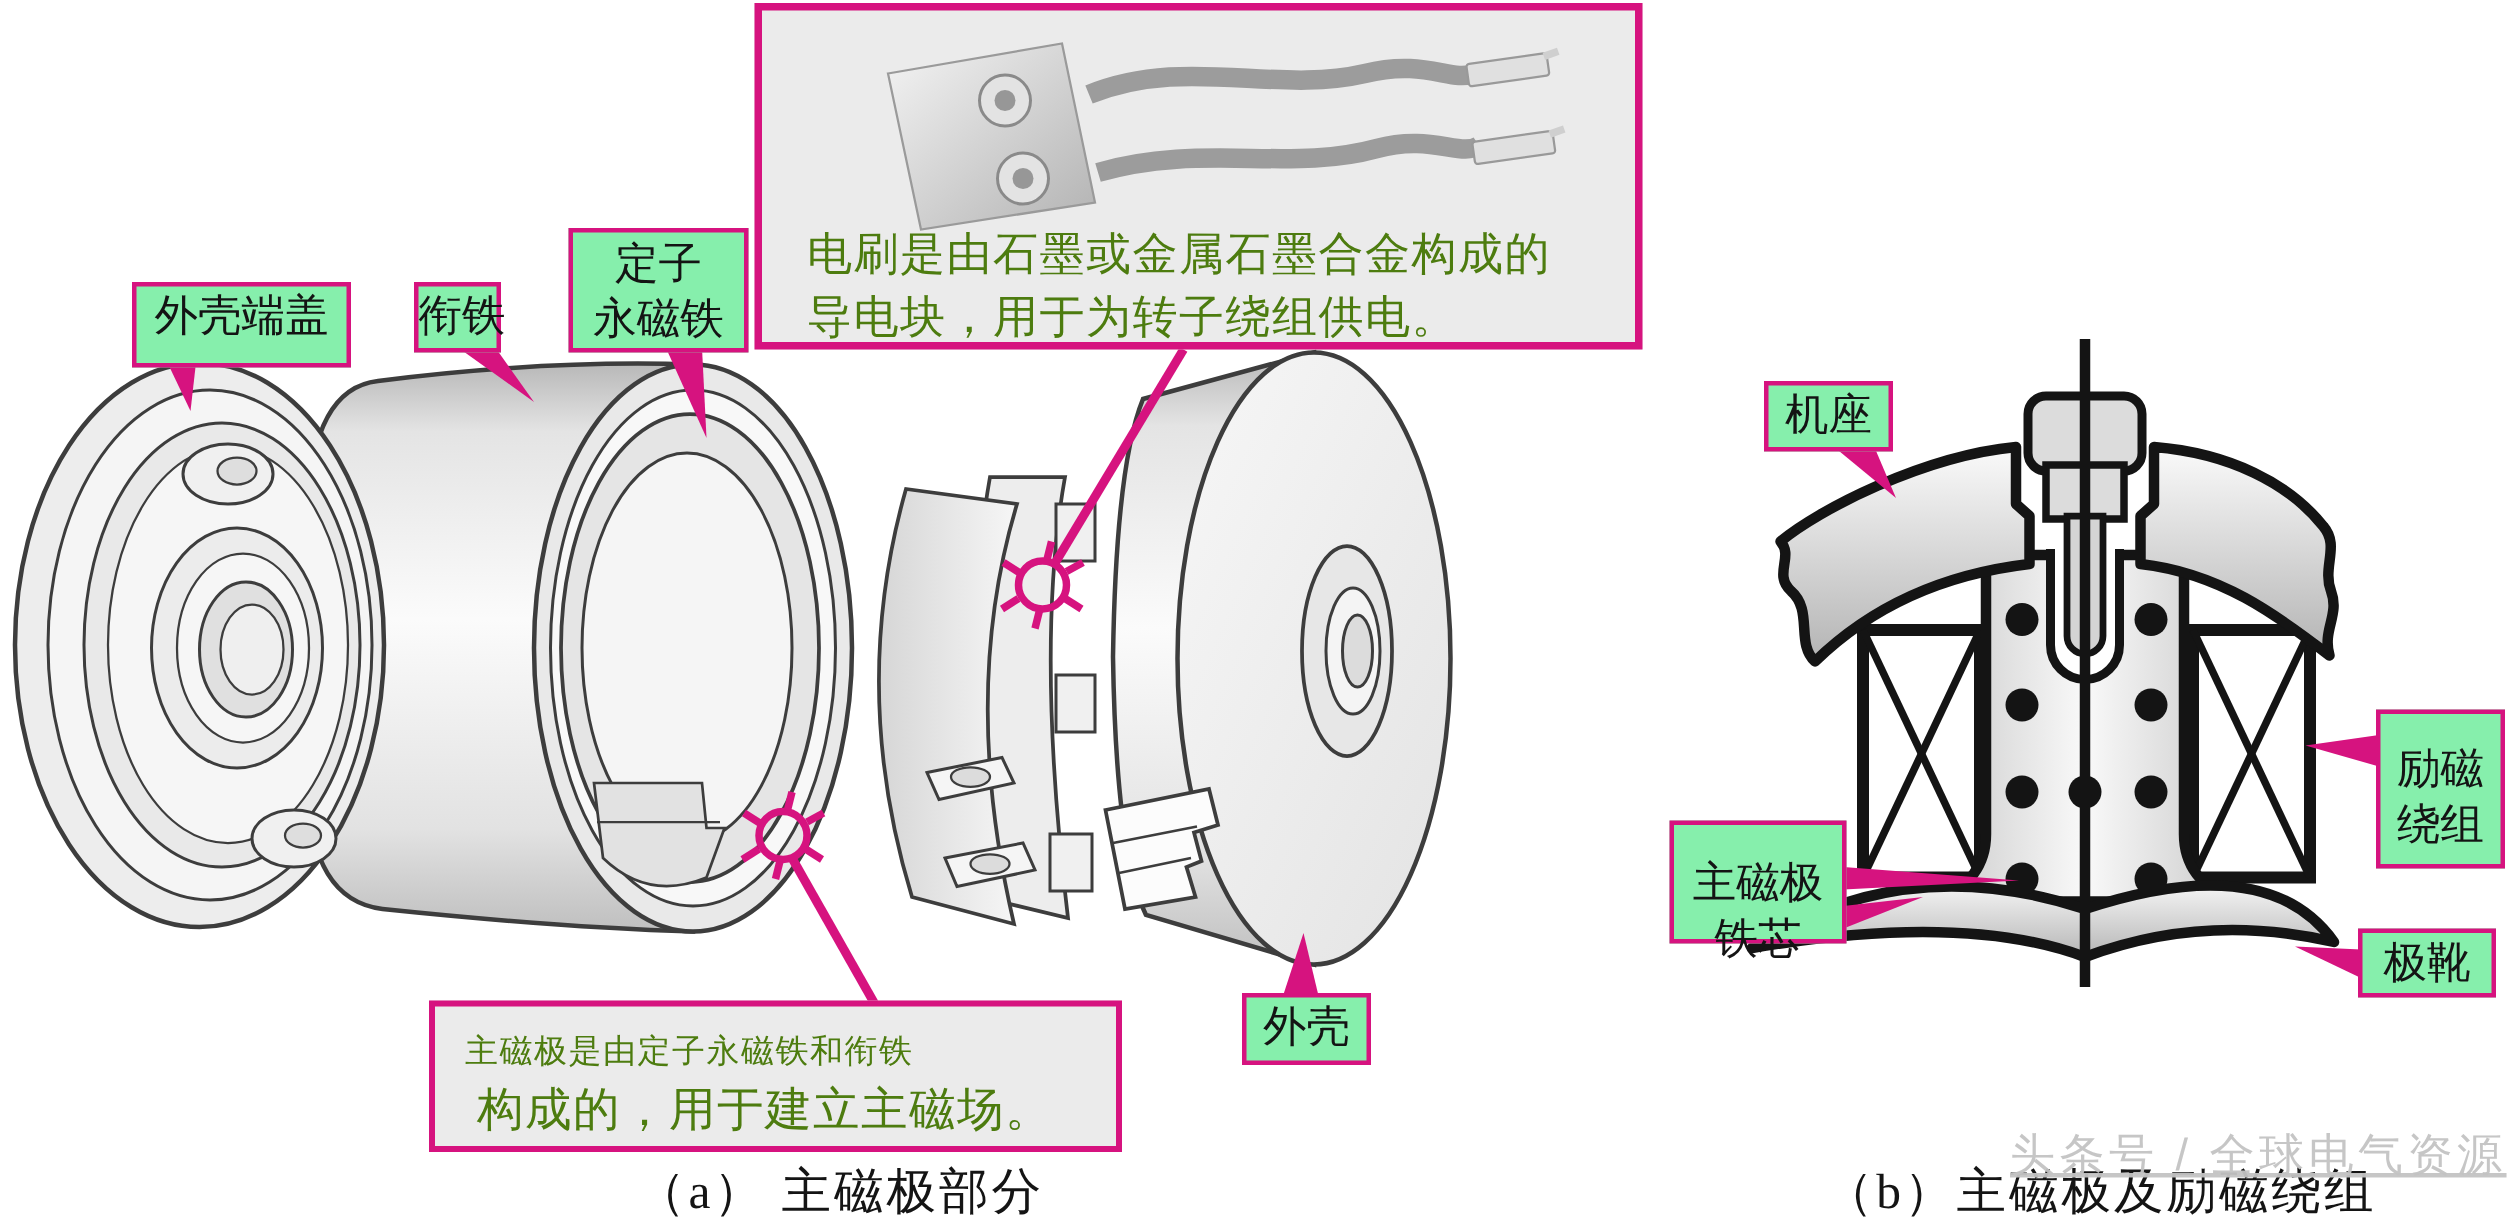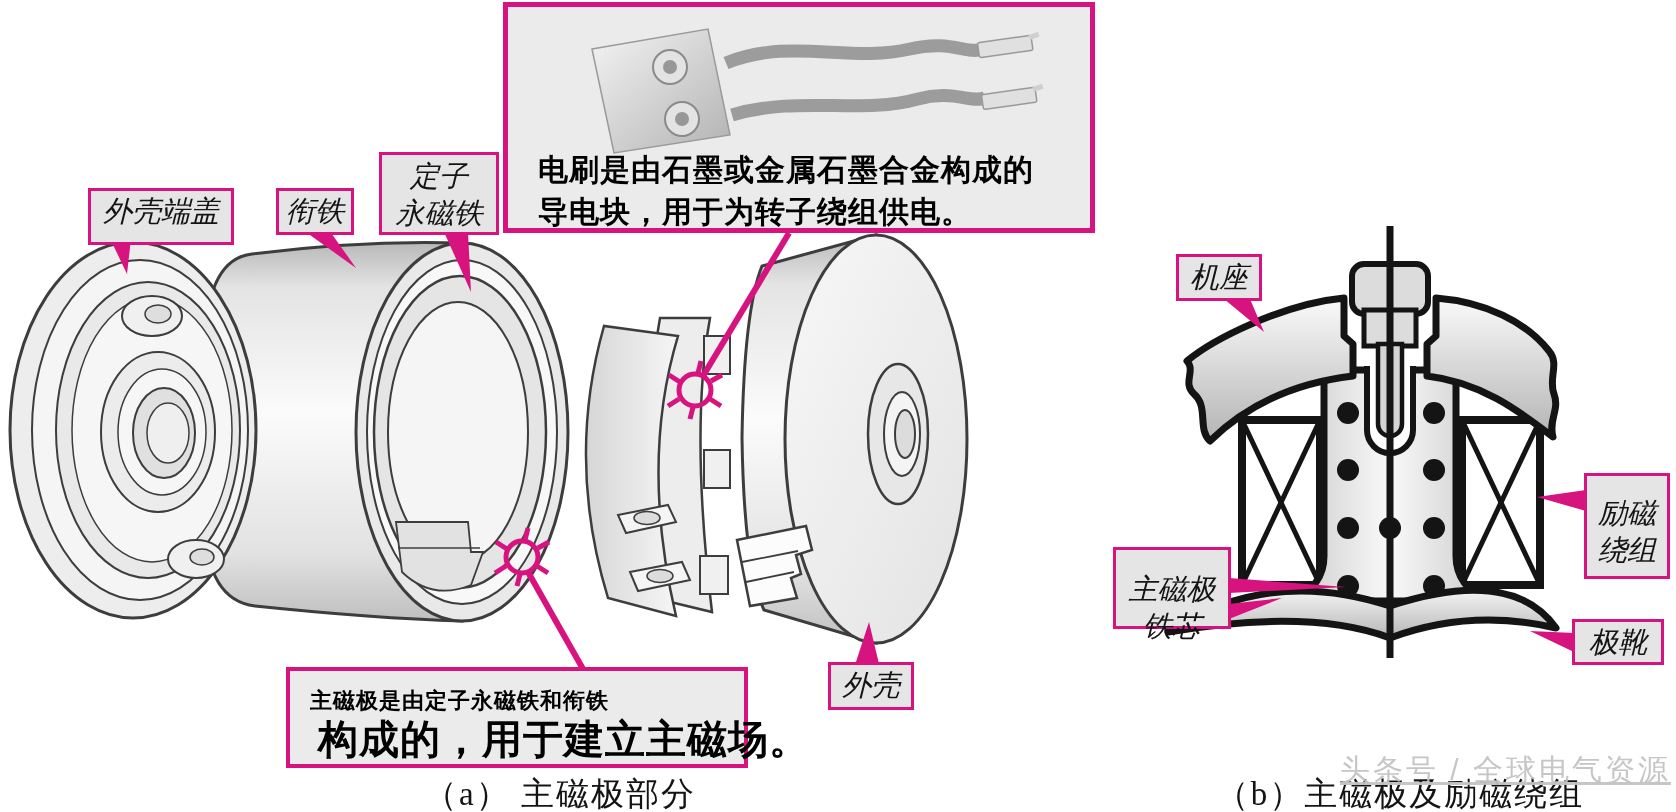--- a/index.html
+++ b/index.html
@@ -2,30 +2,30 @@
 <html><head>
 <meta charset="utf-8">
 <style>
   html,body{margin:0;padding:0;background:#ffffff;}
   .stage{
     position:relative;width:1676px;height:812px;background:#ffffff;overflow:hidden;
     font-family:"Liberation Serif","DejaVu Serif",serif;color:#111;
   }
   .stage svg.main{position:absolute;left:0;top:0;}
   .lbl{
-    position:absolute;box-sizing:border-box;background:#e5e5e5;
+    position:absolute;box-sizing:border-box;background:#86efac;
     border:3px solid #d6137f;text-align:center;color:#141414;
-    font-size:29px;line-height:40px;white-space:nowrap;font-style:italic;
+    font-size:29px;line-height:40px;white-space:nowrap;
   }
   .lbl .ln{display:block;line-height:37px;}
   .callout{
     position:absolute;box-sizing:border-box;background:#ebebeb;border:5px solid #d6137f;
   }
-  .callout .text{position:absolute;color:#000000;font-size:30px;line-height:38px;
-    letter-spacing:1px;font-weight:700;white-space:nowrap;}
+  .callout .text{position:absolute;color:#4d7c0f;font-size:30px;line-height:38px;
+    letter-spacing:1px;font-weight:400;white-space:nowrap;}
   .caption{position:absolute;font-size:33px;color:#141414;text-align:center;
     letter-spacing:2px;white-space:nowrap;}
   .watermark{position:absolute;font-size:30px;color:rgba(195,195,195,0.95);
     letter-spacing:3px;white-space:nowrap;font-family:"Liberation Sans","DejaVu Sans",sans-serif;}
 </style>
 </head>
 <body>
 
 <div class="stage">
 
@@ -183,21 +183,21 @@
       <polygon points="1224,299 1250,299 1264,332"></polygon>
       <polygon points="1229,578 1229,593 1346,587"></polygon>
       <polygon points="1229,604 1229,619 1282,598"></polygon>
       <polygon points="1586,490 1586,511 1537,497"></polygon>
       <polygon points="1574,633 1574,652 1530,631"></polygon>
     </g>
   </svg>
 
   <div class="lbl" style="left:88px;top:188px;width:146px;height:57px;">外壳端盖</div>
 
-  <div class="lbl" style="left:276px;top:188px;width:78px;height:47px;">衔铁</div>
+  <div class="lbl" style="left:276px;top:188px;width:58px;height:47px;">衔铁</div>
 
   <div class="lbl" style="left:379px;top:152px;width:120px;height:83px;padding-top:3px;">
     <span class="ln">定子</span>
     <span class="ln">永磁铁</span>
   </div>
 
   <div class="lbl" style="left:828px;top:662px;width:86px;height:48px;">外壳</div>
 
   <div class="callout" style="left:503px;top:2px;width:592px;height:231px;">
     <svg width="560" height="140" style="position:absolute;left:22px;top:14px;">
@@ -222,21 +222,21 @@
       <circle cx="140" cy="46" r="7" fill="#979797"></circle>
       <circle cx="152" cy="98" r="17" fill="#e3e3e3" stroke="#8a8a8a" stroke-width="2"></circle>
       <circle cx="152" cy="98" r="7" fill="#979797"></circle>
     </svg>
     <div class="text" style="left:30px;top:144px;">电刷是由石墨或金属石墨合金构成的</div>
     <div class="text" style="left:30px;top:186px;">导电块，用于为转子绕组供电。</div>
   </div>
 
   <div class="callout" style="left:286px;top:667px;width:462px;height:101px;border-width:4px;">
     <div class="text" style="left:20px;top:10px;font-size:22px;line-height:39px;">主磁极是由定子永磁铁和衔铁</div>
-    <div class="text" style="left:28px;top:49px;font-size:40px;line-height:39px;">构成的，用于建立主磁场。</div>
+    <div class="text" style="left:28px;top:49px;font-size:31px;line-height:39px;">构成的，用于建立主磁场。</div>
   </div>
 
   <div class="lbl" style="left:1176px;top:254px;width:86px;height:47px;">机座</div>
 
   <div class="lbl" style="left:1113px;top:547px;width:118px;height:82px;padding-top:21px;">
     <span class="ln">主磁极</span>
     <span class="ln">铁芯</span>
   </div>
 
   <div class="lbl" style="left:1584px;top:473px;width:86px;height:106px;padding-top:19px;">

